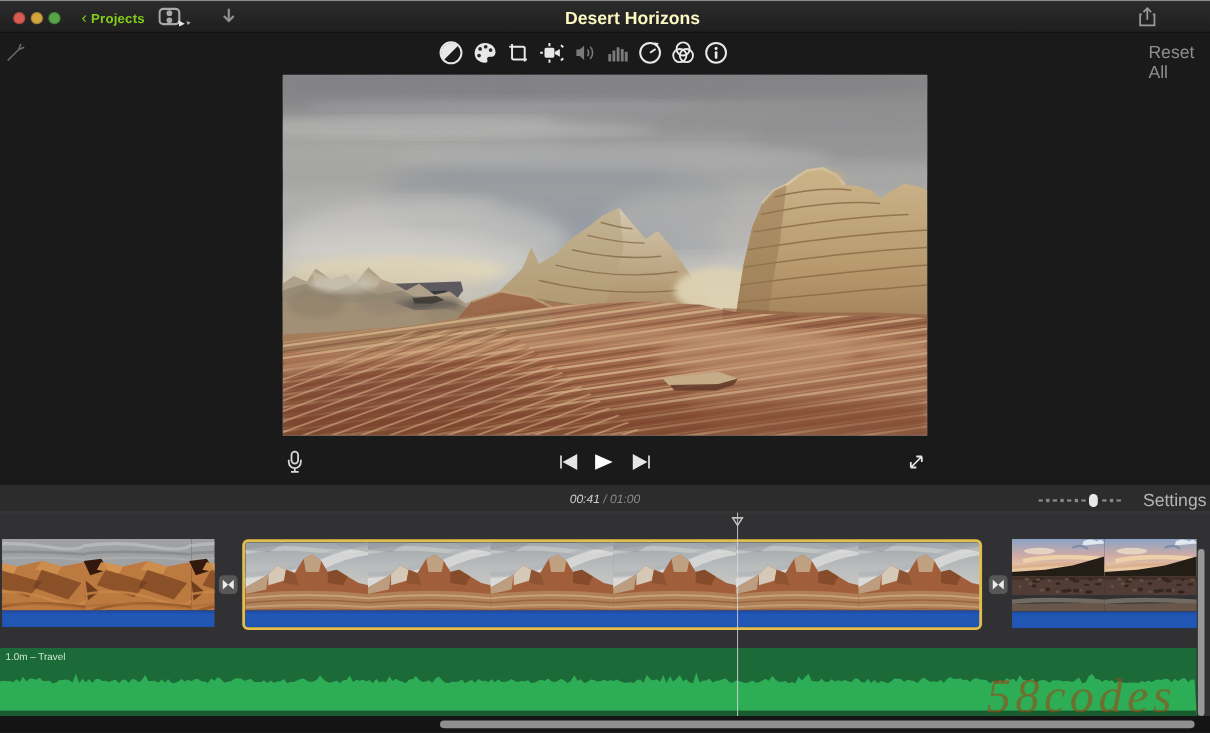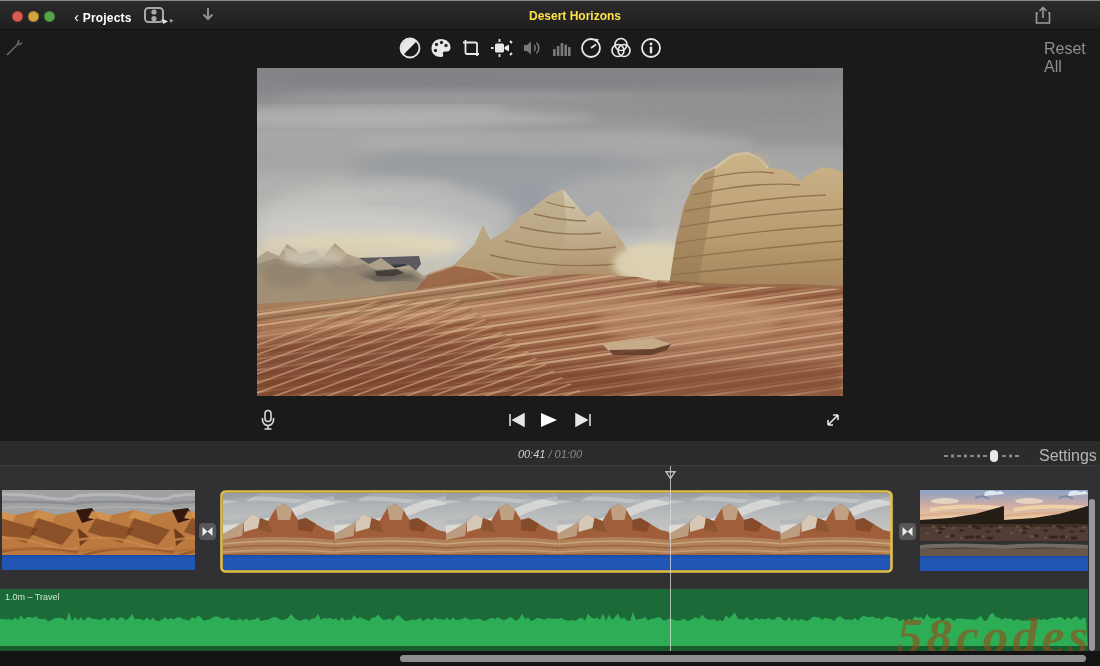--- a/index.html
+++ b/index.html
@@ -1,33 +1,33 @@
 <!DOCTYPE html>
 <html><head>
 <meta charset="utf-8">
 <style>
 html,body{margin:0;padding:0;}
 body{width:1100px;height:666px;overflow:hidden;background:#1a1a1a;font-family:"Liberation Sans",sans-serif;position:relative;}
 .abs{position:absolute;}
 #titlebar{left:0;top:0;width:1100px;height:30px;background:linear-gradient(#2b2b2c,#1f1f20);border-top:1px solid #8a8a8a;border-bottom:1px solid #121212;box-sizing:border-box;}
 .tl{position:absolute;top:11px;width:11px;height:11px;border-radius:50%;}
-#projectsBtn{left:74px;top:8px;color:#ffffff;font-size:12px;font-weight:700;letter-spacing:.2px;}
-#wintitle{left:575px;top:9px;transform:translateX(-50%);color:#fde047;font-size:12px;font-weight:700;white-space:nowrap;}
+#projectsBtn{left:74px;top:8px;color:#84cc16;font-size:12px;font-weight:700;letter-spacing:.2px;}
+#wintitle{left:575px;top:9px;transform:translateX(-50%);color:#fef9c3;font-size:16px;font-weight:700;white-space:nowrap;}
 #resetall{left:1044px;top:40px;color:#8f8f8f;font-size:16px;}
 #preview{left:257px;top:68px;width:586px;height:328px;background:#555;}
 #timeline{left:0;top:441px;width:1100px;height:225px;background:#313133;}
 #tcbar{left:0;top:441px;width:1100px;height:25px;background:#2c2c2d;border-bottom:1px solid #3c3c3d;box-sizing:border-box;}
 #timecode{left:0;top:448px;width:1100px;text-align:center;font-size:11px;color:#8a8a8a;font-style:italic;}
 #timecode b{color:#d0d0d0;font-weight:400;}
 #settings{left:1039px;top:447px;color:#b5b5b5;font-size:16px;}
 #greentrack{left:0;top:589px;width:896px;height:62px;}
 #scrollrow{left:0;top:651px;width:1100px;height:15px;background:#141415;}
 #hscroll{left:400px;top:655px;width:686px;height:7px;background:#8f8f8f;border-radius:4px;}
 #vscroll{left:1089px;top:499px;width:6px;height:152px;background:#989898;border-radius:3px;}
-#watermark{left:897px;top:607px;color:rgba(150,75,25,0.62);font-family:"Liberation Serif",serif;font-style:italic;font-size:51px;font-weight:700;letter-spacing:4px;}
+#watermark{left:897px;top:607px;color:rgba(150,75,25,0.62);font-family:"Liberation Serif",serif;font-style:italic;font-size:44px;font-weight:400;letter-spacing:4px;}
 #playhead{left:670px;top:466px;width:1px;height:185px;background:rgba(220,220,220,0.75);}
 </style>
 </head>
 <body>
 
 <div id="titlebar" class="abs"></div>
 <div class="tl" style="left:12px;background:#d85a50;box-shadow:inset 0 0 0 1px rgba(0,0,0,.2);"></div>
 <div class="tl" style="left:28px;background:#d2a63c;box-shadow:inset 0 0 0 1px rgba(0,0,0,.2);"></div>
 <div class="tl" style="left:44px;background:#56a648;box-shadow:inset 0 0 0 1px rgba(0,0,0,.2);"></div>
 <div id="projectsBtn" class="abs"><span style="font-size:15px;font-weight:400;">‹</span> Projects</div>

